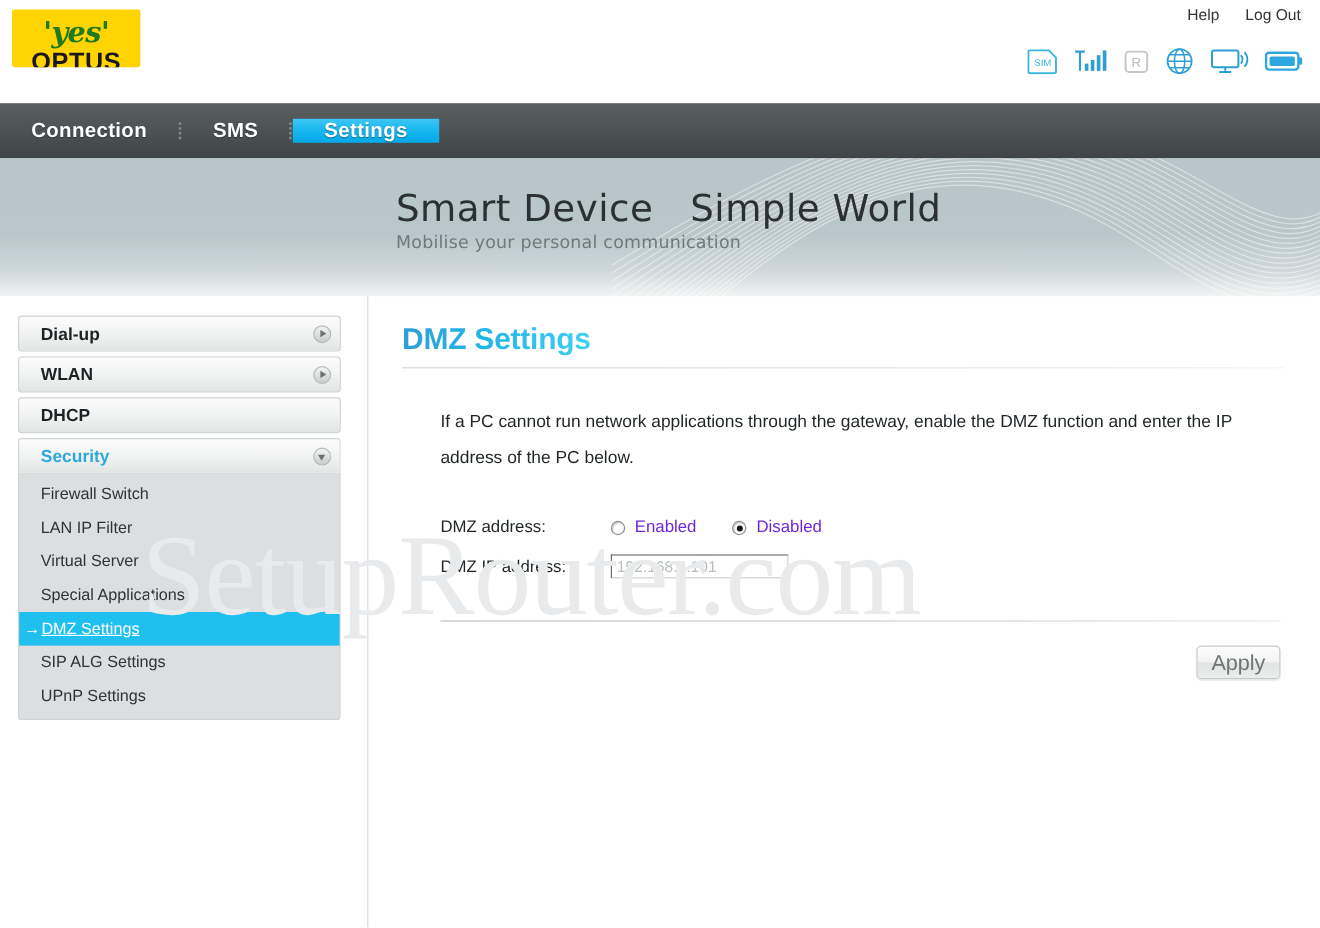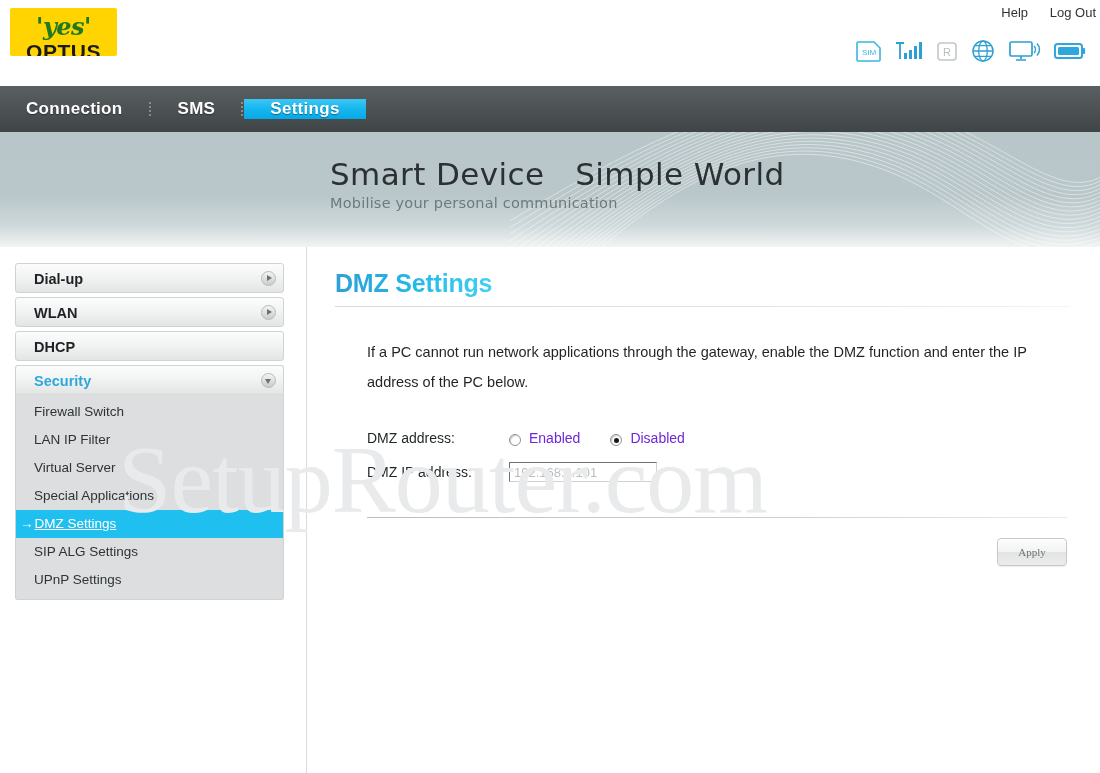--- a/index.html
+++ b/index.html
@@ -48,21 +48,21 @@
     font-family: "Liberation Sans", sans-serif;
     font-weight: bold;
     font-size: 21px;
     color: #1a1a1a;
     line-height: 23px;
     letter-spacing: 0.5px;
   }
 
   .toplinks {
     position: absolute;
-    right: 4px;
+    right: 16px;
     top: 5px;
     font-size: 13px;
     color: #333;
   }
   .toplinks a {
     color: #333;
     text-decoration: none;
     margin-left: 18px;
     cursor: pointer;
   }
@@ -338,28 +338,28 @@
   }
   .apply-wrap {
     margin-top: 20px;
     width: 732px;
     display: flex;
     justify-content: flex-end;
   }
   .apply-btn {
     min-width: 70px;
     height: 28px;
-    font-size: 11px;
+    font-size: 18px;
     color: #6f7476;
     background: linear-gradient(to bottom, #fdfdfd 0%, #f3f3f3 48%, #e2e3e3 52%, #ebecec 100%);
     border: 1px solid #c6c9ca;
     border-radius: 4px;
     box-shadow: 0 1px 1px rgba(0,0,0,.08);
     cursor: pointer;
-    font-family: Liberation Serif, serif;
+    font-family: Liberation Sans, sans-serif;
   }
 
   
   .watermark {
     position: absolute;
     left: 118px;
     top: 424px;
     font-family: "Liberation Serif", serif;
     font-size: 96px;
     color: #e9eaeb;

